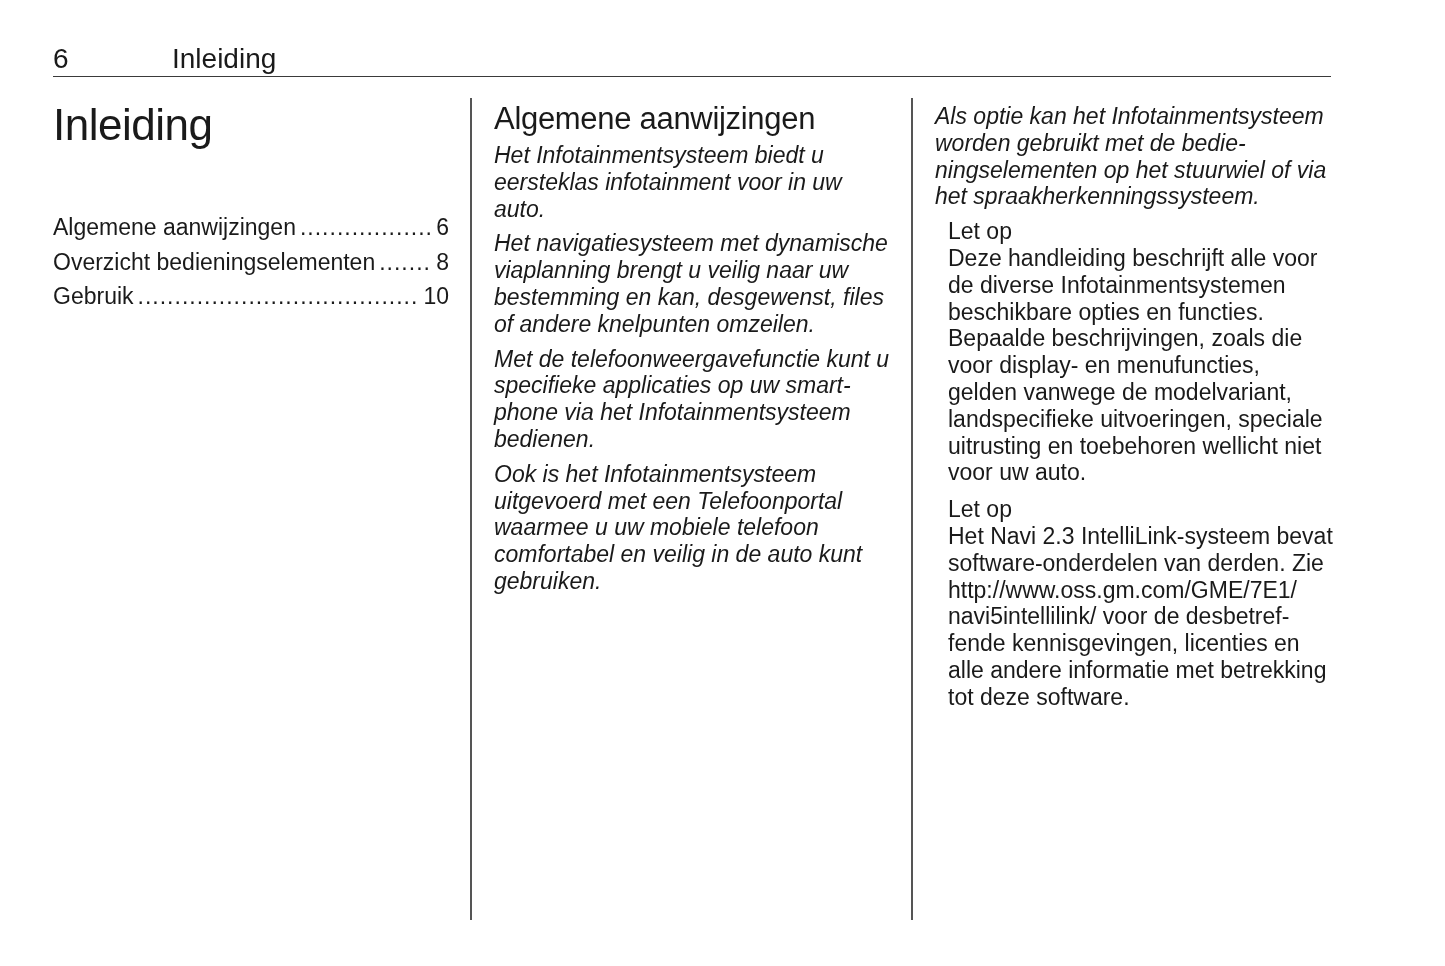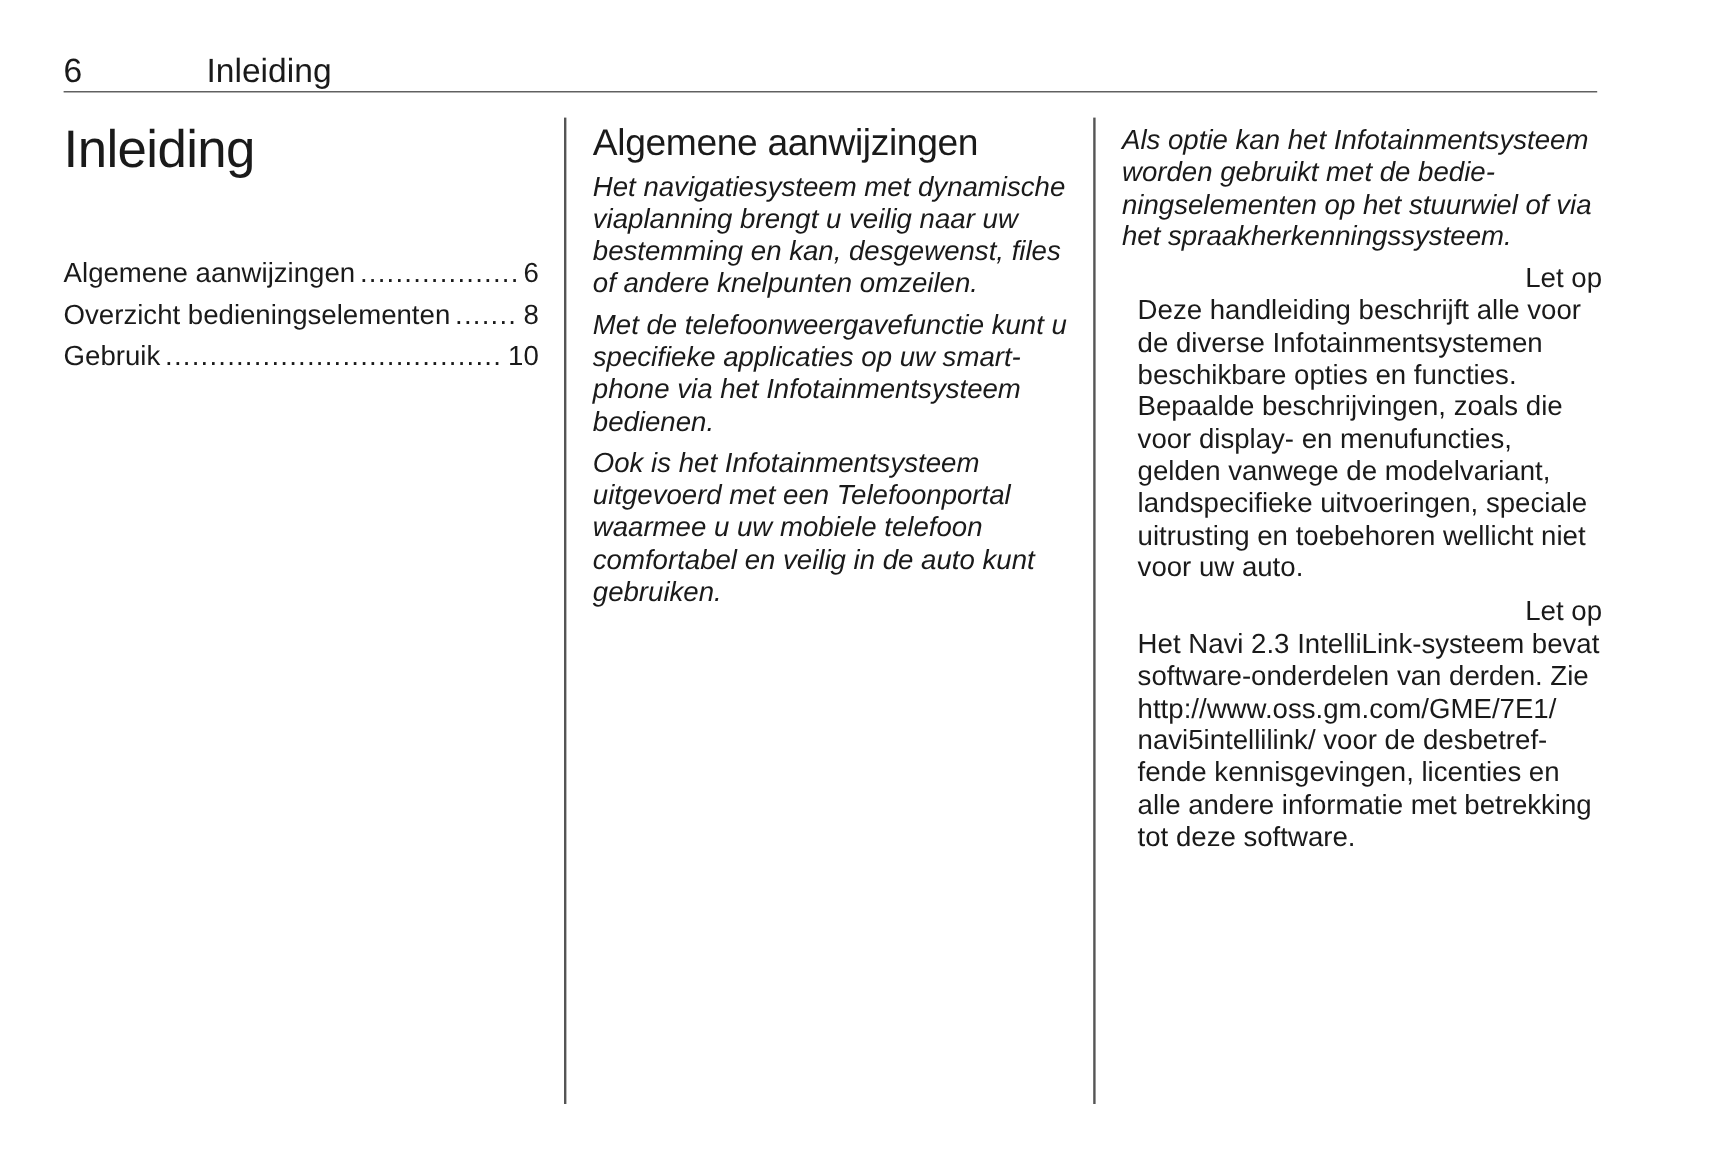--- a/index.html
+++ b/index.html
@@ -90,21 +90,20 @@
       margin: 0 0 8px 0;
       font-style: italic;
     }
     .note {
       margin-left: 13px;
       margin-top: 6px;
       margin-bottom: 10px;
     }
     .note-label {
       display: block;
-      text-align: right;
     }
     sup.reg {
       font-size: 13px;
       vertical-align: super;
       line-height: 0;
     }
   </style>
 </head>
 <body>
 
@@ -132,20 +131,21 @@
     <div class="toc-item">
       <span class="toc-label">Gebruik</span>
       <span class="toc-dots"></span>
       <span class="toc-page">10</span>
     </div>
   </div>
 </div>
 
 <div class="col col2">
   <h2 class="section-title">Algemene aanwijzingen</h2>
+  <p class="para">Het Infotainmentsysteem biedt u eersteklas infotainment voor in uw auto.</p>
   <p class="para">Het navigatiesysteem met dynami­sche viaplanning brengt u veilig naar uw bestemming en kan, desgewenst, files of andere knelpunten omzeilen.</p>
   <p class="para">Met de telefoonweergavefunctie kunt u specifieke applicaties op uw smart­phone via het Infotainmentsysteem bedienen.</p>
   <p class="para">Ook is het Infotainmentsysteem uitgevoerd met een Telefoonportal waarmee u uw mobiele telefoon comfortabel en veilig in de auto kunt gebruiken.</p>
 </div>
 
 <div class="col col3">
   <p class="para">Als optie kan het Infotainmentsys­teem worden gebruikt met de bedie­ningselementen op het stuurwiel of via het spraakherkenningssysteem.</p>
   <div class="note">
     <span class="note-label">Let op</span>
     <span>Deze handleiding beschrijft alle voor de diverse Infotainmentsystemen beschikbare opties en functies. Bepaalde beschrijvingen, zoals die voor display- en menufuncties, gelden vanwege de modelvariant, landspecifieke uitvoeringen, speci­ale uitrusting en toebehoren wellicht niet voor uw auto.</span>

